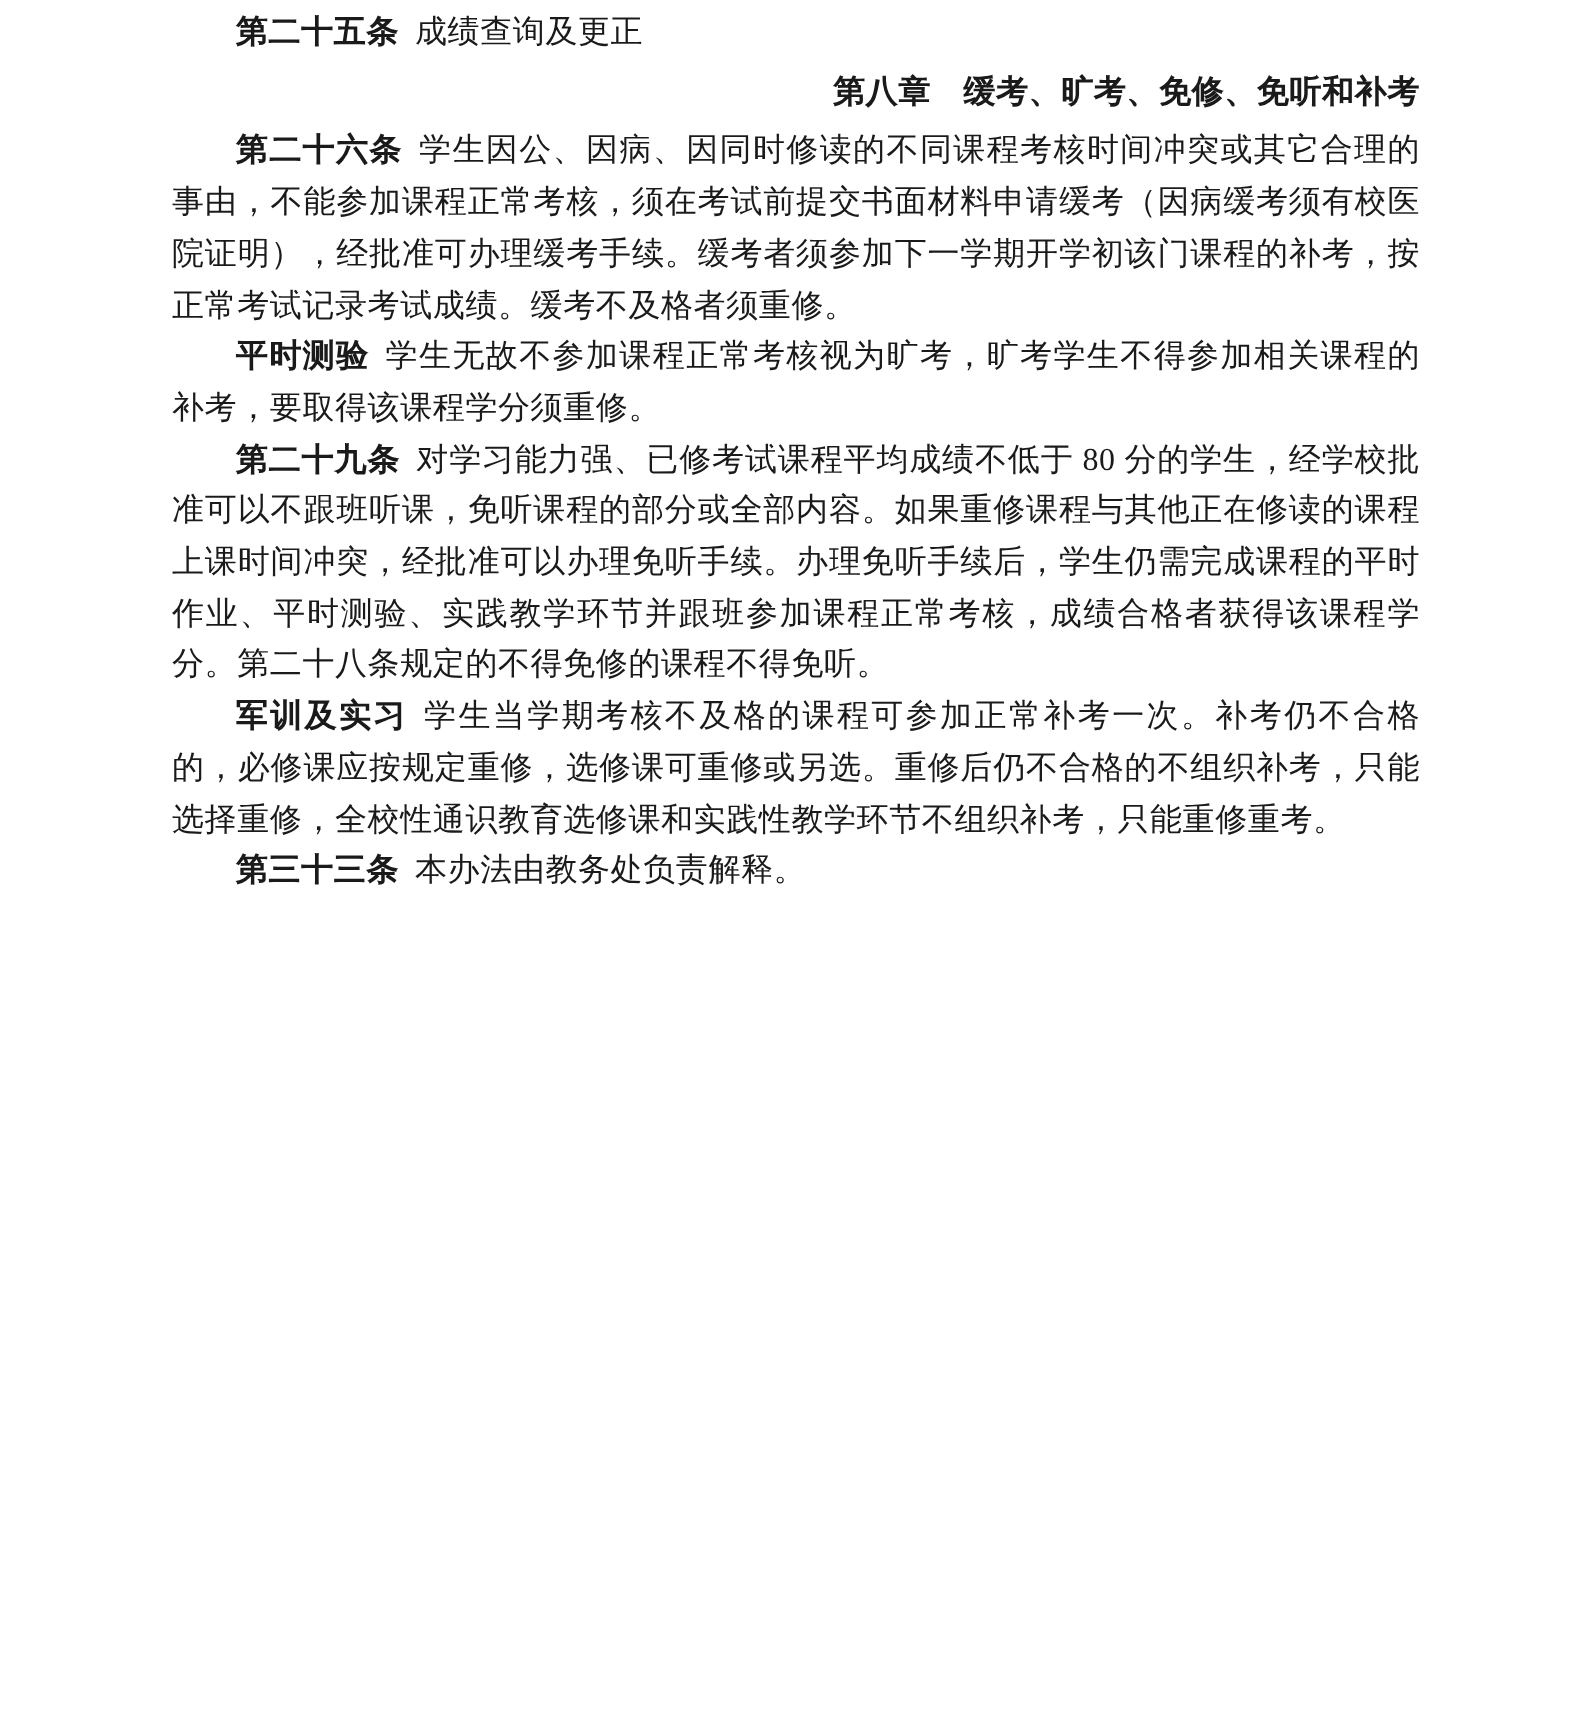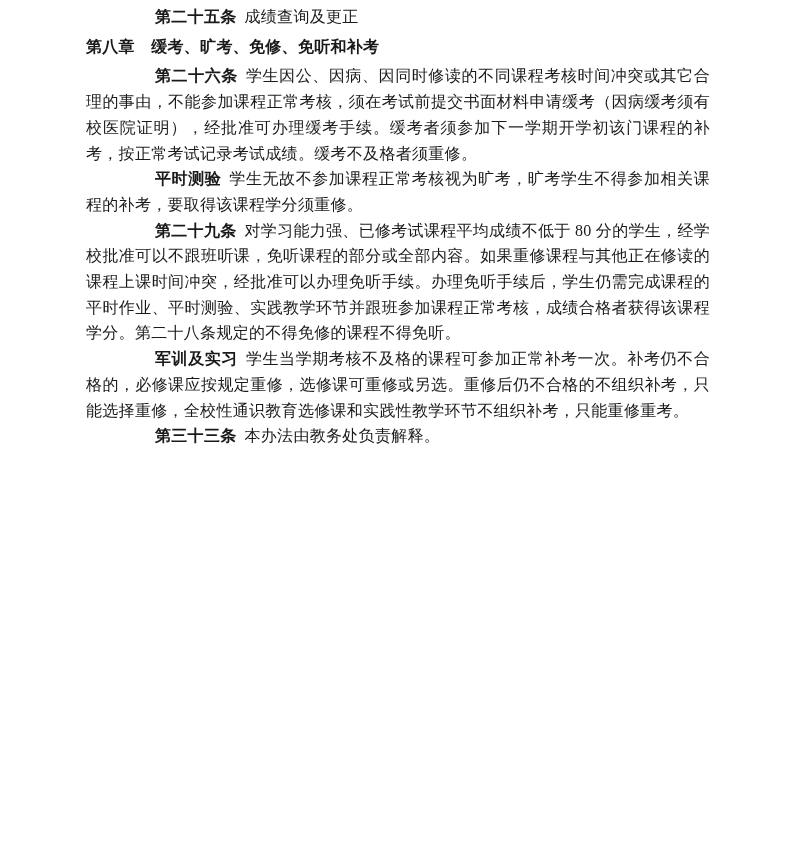--- a/index.html
+++ b/index.html
@@ -23,28 +23,27 @@
     color: #1a1a1a;
     letter-spacing: 0.3px;
   }
   .para {
     margin: 0;
     text-align: justify;
     text-indent: 2em;
   }
   .chapter {
     margin: 4px 0;
-    text-align: left;
+    text-align: right;
     text-indent: 0;
     font-weight: bold;
   }
   .art-num {
     font-weight: bold;
     margin-right: 8px;
-    margin-left: 37px;
   }
 </style>
 </head>
 <body>
 
 <div class="page">
 
   <p class="para"><span class="art-num">第二十五条</span><span>成绩查询及更正</span></p>
 
 

